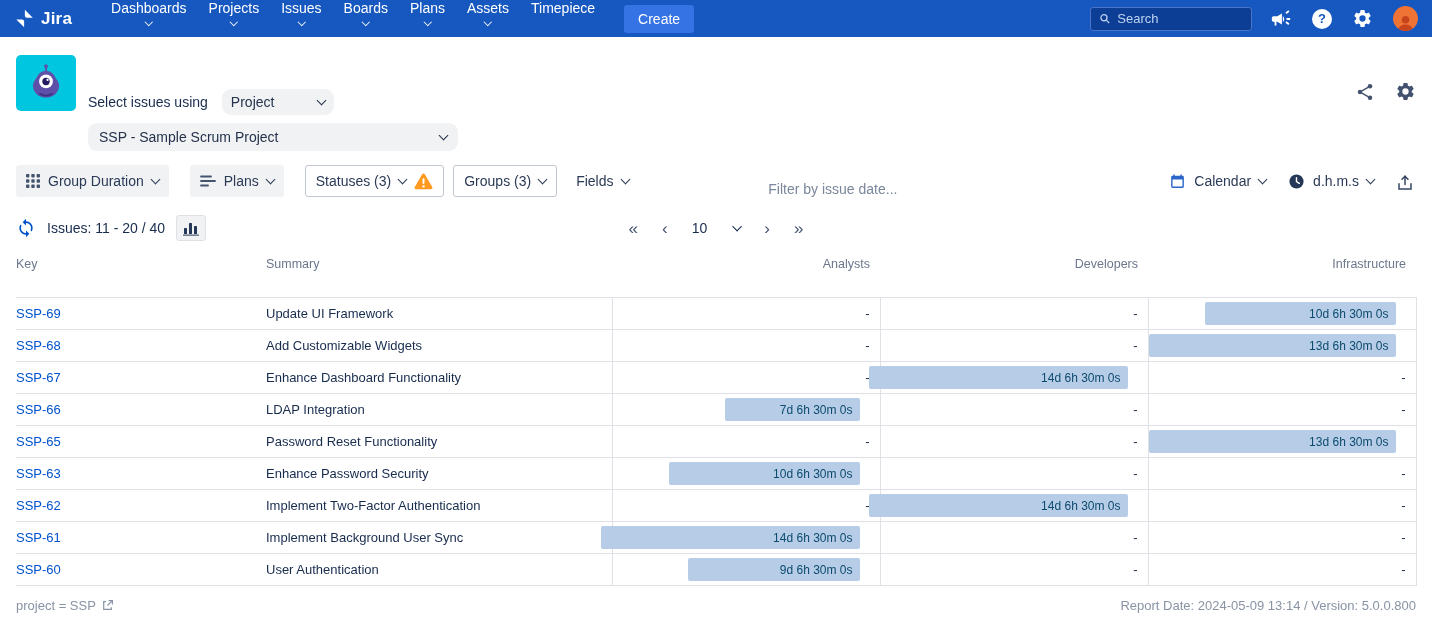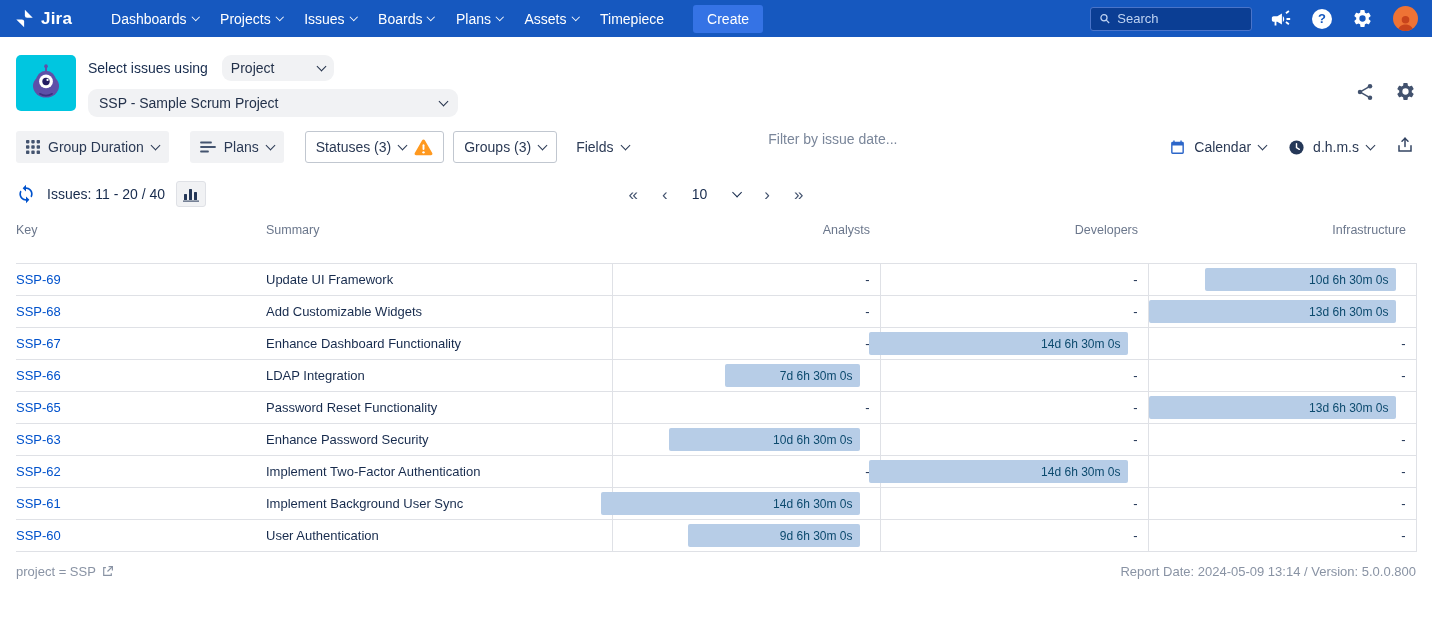--- a/index.html
+++ b/index.html
@@ -13,21 +13,21 @@
           transform:rotate(45deg); margin-top:-4px; flex:0 0 auto; }
   .chev-nav { width:5.5px; height:5.5px; border-width:1.6px; margin-top:-3px; }
 
   
   .navbar { height:37px; background:var(--navbar-bg,#1658BF); display:flex; align-items:center;
             padding:0 14px; color:#fff; }
   .brand { display:flex; align-items:center; gap:6px; }
   .brand-text { font-size:17px; font-weight:bold; letter-spacing:.2px; }
   .nav-menu { display:flex; align-items:center; height:100%; margin-left:28px; }
   .nav-item { display:flex; align-items:center; gap:6px; padding:0 11px; height:100%;
-              font-size:14px; font-weight:500; color:#fff; }
+              font-size:14px; font-weight:500; color:#fff;flex-direction:column; }
   .create-btn { margin-left:18px; background:var(--create-bg,#3573E5); color:#fff; border:none;
                 border-radius:3px; font-size:14px; font-weight:500; padding:6px 14px;
                 font-family:inherit; }
   .nav-spacer { flex:1; }
   .search-box { display:flex; align-items:center; gap:7px; width:162px; height:24px;
                 background:var(--search-bg,#0B3E94); border:1px solid #4A74C9; border-radius:3px;
                 padding:0 8px; margin-right:18px; }
   .search-box input { background:transparent; border:none; outline:none; color:#fff;
                       font-size:13px; width:100%; font-family:inherit; }
   .search-box input::placeholder { color:#BFD3F2; }
@@ -36,31 +36,31 @@
                 align-items:center; justify-content:center; }
   .help-badge::after { content:"?"; color:var(--navbar-bg,#1658BF); font-size:13px; font-weight:bold; }
   .avatar { width:25px; height:25px; border-radius:50%; background:#EE7335; display:flex;
             align-items:flex-end; justify-content:center; overflow:hidden; }
 
   
   .report-header { display:flex; align-items:flex-start; padding:18px 16px 10px; }
   .app-icon { width:60px; height:56px; border-radius:5px; background:var(--app-icon-bg,#00C6E0);
               display:flex; align-items:center; justify-content:center; flex:0 0 auto; }
   .selectors { margin-left:12px; display:flex; flex-direction:column; gap:8px; }
-  .selector-row { display:flex; align-items:center; gap:14px; height:26px; }
+  .selector-row { display:flex; align-items:center; gap:14px; height:26px;margin-top:34px; }
   .sel-label { font-size:14px; color:#172B4D; }
   .dropdown { background:#F1F2F4; border-radius:9px; display:flex; align-items:center;
               justify-content:space-between; gap:10px; font-size:14px; color:#24324B; }
   .dd-small { width:112px; height:26px; padding:0 9px; }
   .dd-project { width:370px; height:28px; padding:0 11px; }
   .header-actions { margin-left:auto; display:flex; align-items:center; gap:20px;
                     margin-top:26px; color:#42526E; }
 
   
-  .toolbar { display:flex; align-items:flex-start; padding:4px 16px 10px; }
+  .toolbar { display:flex; align-items:flex-end; padding:4px 16px 10px; }
   .tb-btn { height:32px; border-radius:3px; display:flex; align-items:center; gap:8px;
             padding:0 10px; font-size:14px; font-weight:500; color:#2B3A55; }
   .tb-gray { background:#F1F2F4; margin-right:21px; }
   .tb-outline { background:#fff; border:1px solid #C1C7D0; margin-right:9px; }
   .tb-plain { background:transparent; margin-right:2px; }
   .filter-date { flex:1; text-align:center; padding-right:134px; font-size:14px; color:#7A869A; }
   .tb-icon-btn { padding:4px 2px 0 10px; }
 
   
   .pagination-row { position:relative; display:flex; align-items:center; height:42px; padding:0 16px; }

